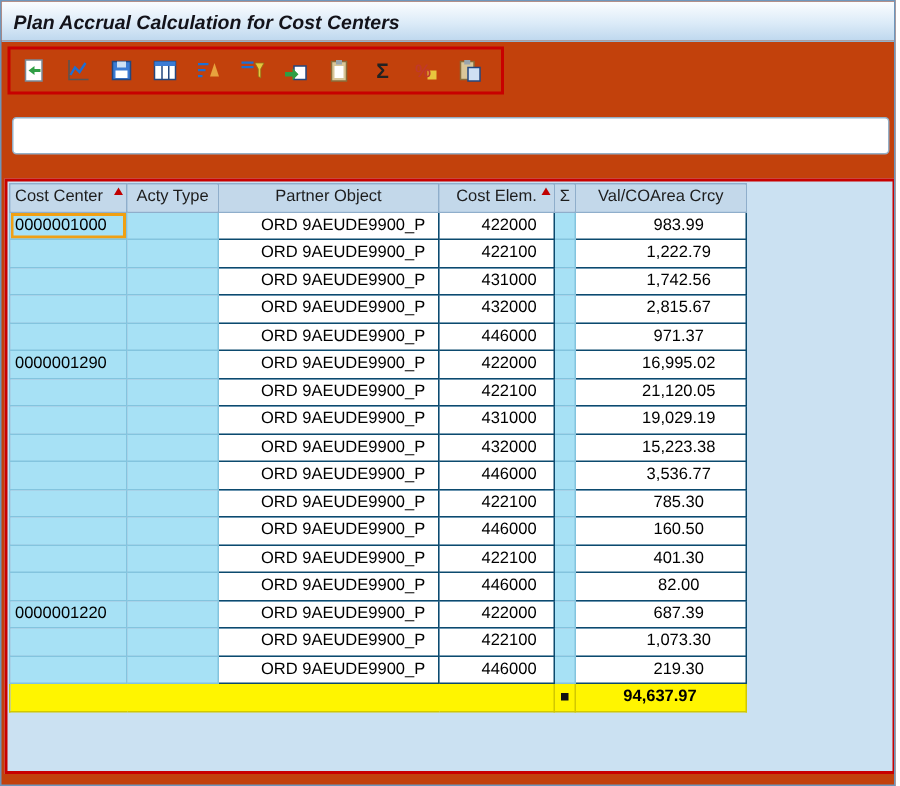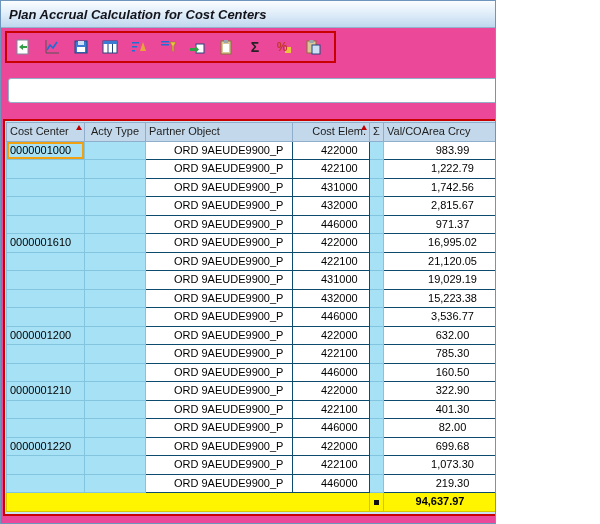--- a/index.html
+++ b/index.html
@@ -2,22 +2,22 @@
 <html style="--annotation: #C80000; --total-bg: #FFF500; --key-bg: #A7E1F5;"><head>
 <meta charset="utf-8">
 <style>
   :root{
     --annotation:#C80000;
     --total-bg:#FFF500;
     --key-bg:#A7E1F5;
   }
   html,body{margin:0;padding:0;background:#fff;}
   .window{
-    width:496px;height:524px;box-sizing:border-box;position:relative;overflow:hidden;
-    border:1px solid #6E96BC;background:#ec4899;
+    width:597px;height:524px;box-sizing:border-box;position:relative;overflow:hidden;
+    border:1px solid #6E96BC;background:#c2410c;
     font-family:"Liberation Sans",sans-serif;
   }
   .titlebar{
     height:26px;display:flex;align-items:center;padding:0 8px;
     background:linear-gradient(180deg,#FBFDFF 0%,#DCEBF8 55%,#BFD8EE 100%);
     border-bottom:1px solid #93B1CC;
   }
   .title{font-size:13px;font-weight:bold;font-style:italic;color:#13131A;}
   .toolbar-box{
     position:absolute;left:4px;top:30px;display:inline-flex;
@@ -159,24 +159,24 @@
           <col style="width:61px">
           <col style="width:147px">
         <col style="width:77px">
           <col style="width:14px">
           <col style="width:114px">
       </colgroup>
       <thead>
         <tr id="hdr">
             <th style="text-align: left;"><span>Cost Center</span><span class="sort"></span></th>
             <th style="text-align: center;"><span>Acty Type</span></th>
-            <th style="text-align: left;"><span>Partner Object</span></th>
-            <th style="text-align: right;"><span>Cost Elem.</span><span class="sort"></span></th>
+            <th style="text-align: center;"><span>Partner Object</span></th>
+            <th style="text-align: center;"><span>Cost Elem.</span><span class="sort"></span></th>
             <th style="text-align: center;"><span>Σ</span></th>
-            <th style=""><span>Val/COArea Crcy</span></th>
+            <th style="text-align: center;"><span>Val/COArea Crcy</span></th>
           </tr>
       </thead>
       <tbody id="body">
           <tr>
             <td class="key sel">0000001000</td>
             <td class="key"></td>
             <td class="wt">ORD 9AEUDE9900_P</td>
             <td class="wt">422000</td>
             <td class="key"></td>
             <td class="wt num">983.99</td>
@@ -207,21 +207,21 @@
           </tr>
           <tr>
             <td class="key"></td>
             <td class="key"></td>
             <td class="wt">ORD 9AEUDE9900_P</td>
             <td class="wt">446000</td>
             <td class="key"></td>
             <td class="wt num">971.37</td>
           </tr>
           <tr>
-            <td class="key">0000001610</td>
+            <td class="key">0000001290</td>
             <td class="key"></td>
             <td class="wt">ORD 9AEUDE9900_P</td>
             <td class="wt">422000</td>
             <td class="key"></td>
             <td class="wt num">16,995.02</td>
           </tr>
           <tr>
             <td class="key"></td>
             <td class="key"></td>
             <td class="wt">ORD 9AEUDE9900_P</td>
@@ -247,74 +247,58 @@
           </tr>
           <tr>
             <td class="key"></td>
             <td class="key"></td>
             <td class="wt">ORD 9AEUDE9900_P</td>
             <td class="wt">446000</td>
             <td class="key"></td>
             <td class="wt num">3,536.77</td>
           </tr>
           <tr>
-            <td class="key">0000001200</td>
+            <td class="key"></td>
+            <td class="key"></td>
+            <td class="wt">ORD 9AEUDE9900_P</td>
+            <td class="wt">422100</td>
+            <td class="key"></td>
+            <td class="wt num">785.30</td>
+          </tr>
+          <tr>
+            <td class="key"></td>
+            <td class="key"></td>
+            <td class="wt">ORD 9AEUDE9900_P</td>
+            <td class="wt">446000</td>
+            <td class="key"></td>
+            <td class="wt num">160.50</td>
+          </tr>
+          <tr>
+            <td class="key"></td>
+            <td class="key"></td>
+            <td class="wt">ORD 9AEUDE9900_P</td>
+            <td class="wt">422100</td>
+            <td class="key"></td>
+            <td class="wt num">401.30</td>
+          </tr>
+          <tr>
+            <td class="key"></td>
+            <td class="key"></td>
+            <td class="wt">ORD 9AEUDE9900_P</td>
+            <td class="wt">446000</td>
+            <td class="key"></td>
+            <td class="wt num">82.00</td>
+          </tr>
+          <tr>
+            <td class="key">0000001220</td>
             <td class="key"></td>
             <td class="wt">ORD 9AEUDE9900_P</td>
             <td class="wt">422000</td>
             <td class="key"></td>
-            <td class="wt num">632.00</td>
-          </tr>
-          <tr>
-            <td class="key"></td>
-            <td class="key"></td>
-            <td class="wt">ORD 9AEUDE9900_P</td>
-            <td class="wt">422100</td>
-            <td class="key"></td>
-            <td class="wt num">785.30</td>
-          </tr>
-          <tr>
-            <td class="key"></td>
-            <td class="key"></td>
-            <td class="wt">ORD 9AEUDE9900_P</td>
-            <td class="wt">446000</td>
-            <td class="key"></td>
-            <td class="wt num">160.50</td>
-          </tr>
-          <tr>
-            <td class="key">0000001210</td>
-            <td class="key"></td>
-            <td class="wt">ORD 9AEUDE9900_P</td>
-            <td class="wt">422000</td>
-            <td class="key"></td>
-            <td class="wt num">322.90</td>
-          </tr>
-          <tr>
-            <td class="key"></td>
-            <td class="key"></td>
-            <td class="wt">ORD 9AEUDE9900_P</td>
-            <td class="wt">422100</td>
-            <td class="key"></td>
-            <td class="wt num">401.30</td>
-          </tr>
-          <tr>
-            <td class="key"></td>
-            <td class="key"></td>
-            <td class="wt">ORD 9AEUDE9900_P</td>
-            <td class="wt">446000</td>
-            <td class="key"></td>
-            <td class="wt num">82.00</td>
-          </tr>
-          <tr>
-            <td class="key">0000001220</td>
-            <td class="key"></td>
-            <td class="wt">ORD 9AEUDE9900_P</td>
-            <td class="wt">422000</td>
-            <td class="key"></td>
-            <td class="wt num">699.68</td>
+            <td class="wt num">687.39</td>
           </tr>
           <tr>
             <td class="key"></td>
             <td class="key"></td>
             <td class="wt">ORD 9AEUDE9900_P</td>
             <td class="wt">422100</td>
             <td class="key"></td>
             <td class="wt num">1,073.30</td>
           </tr>
           <tr>

